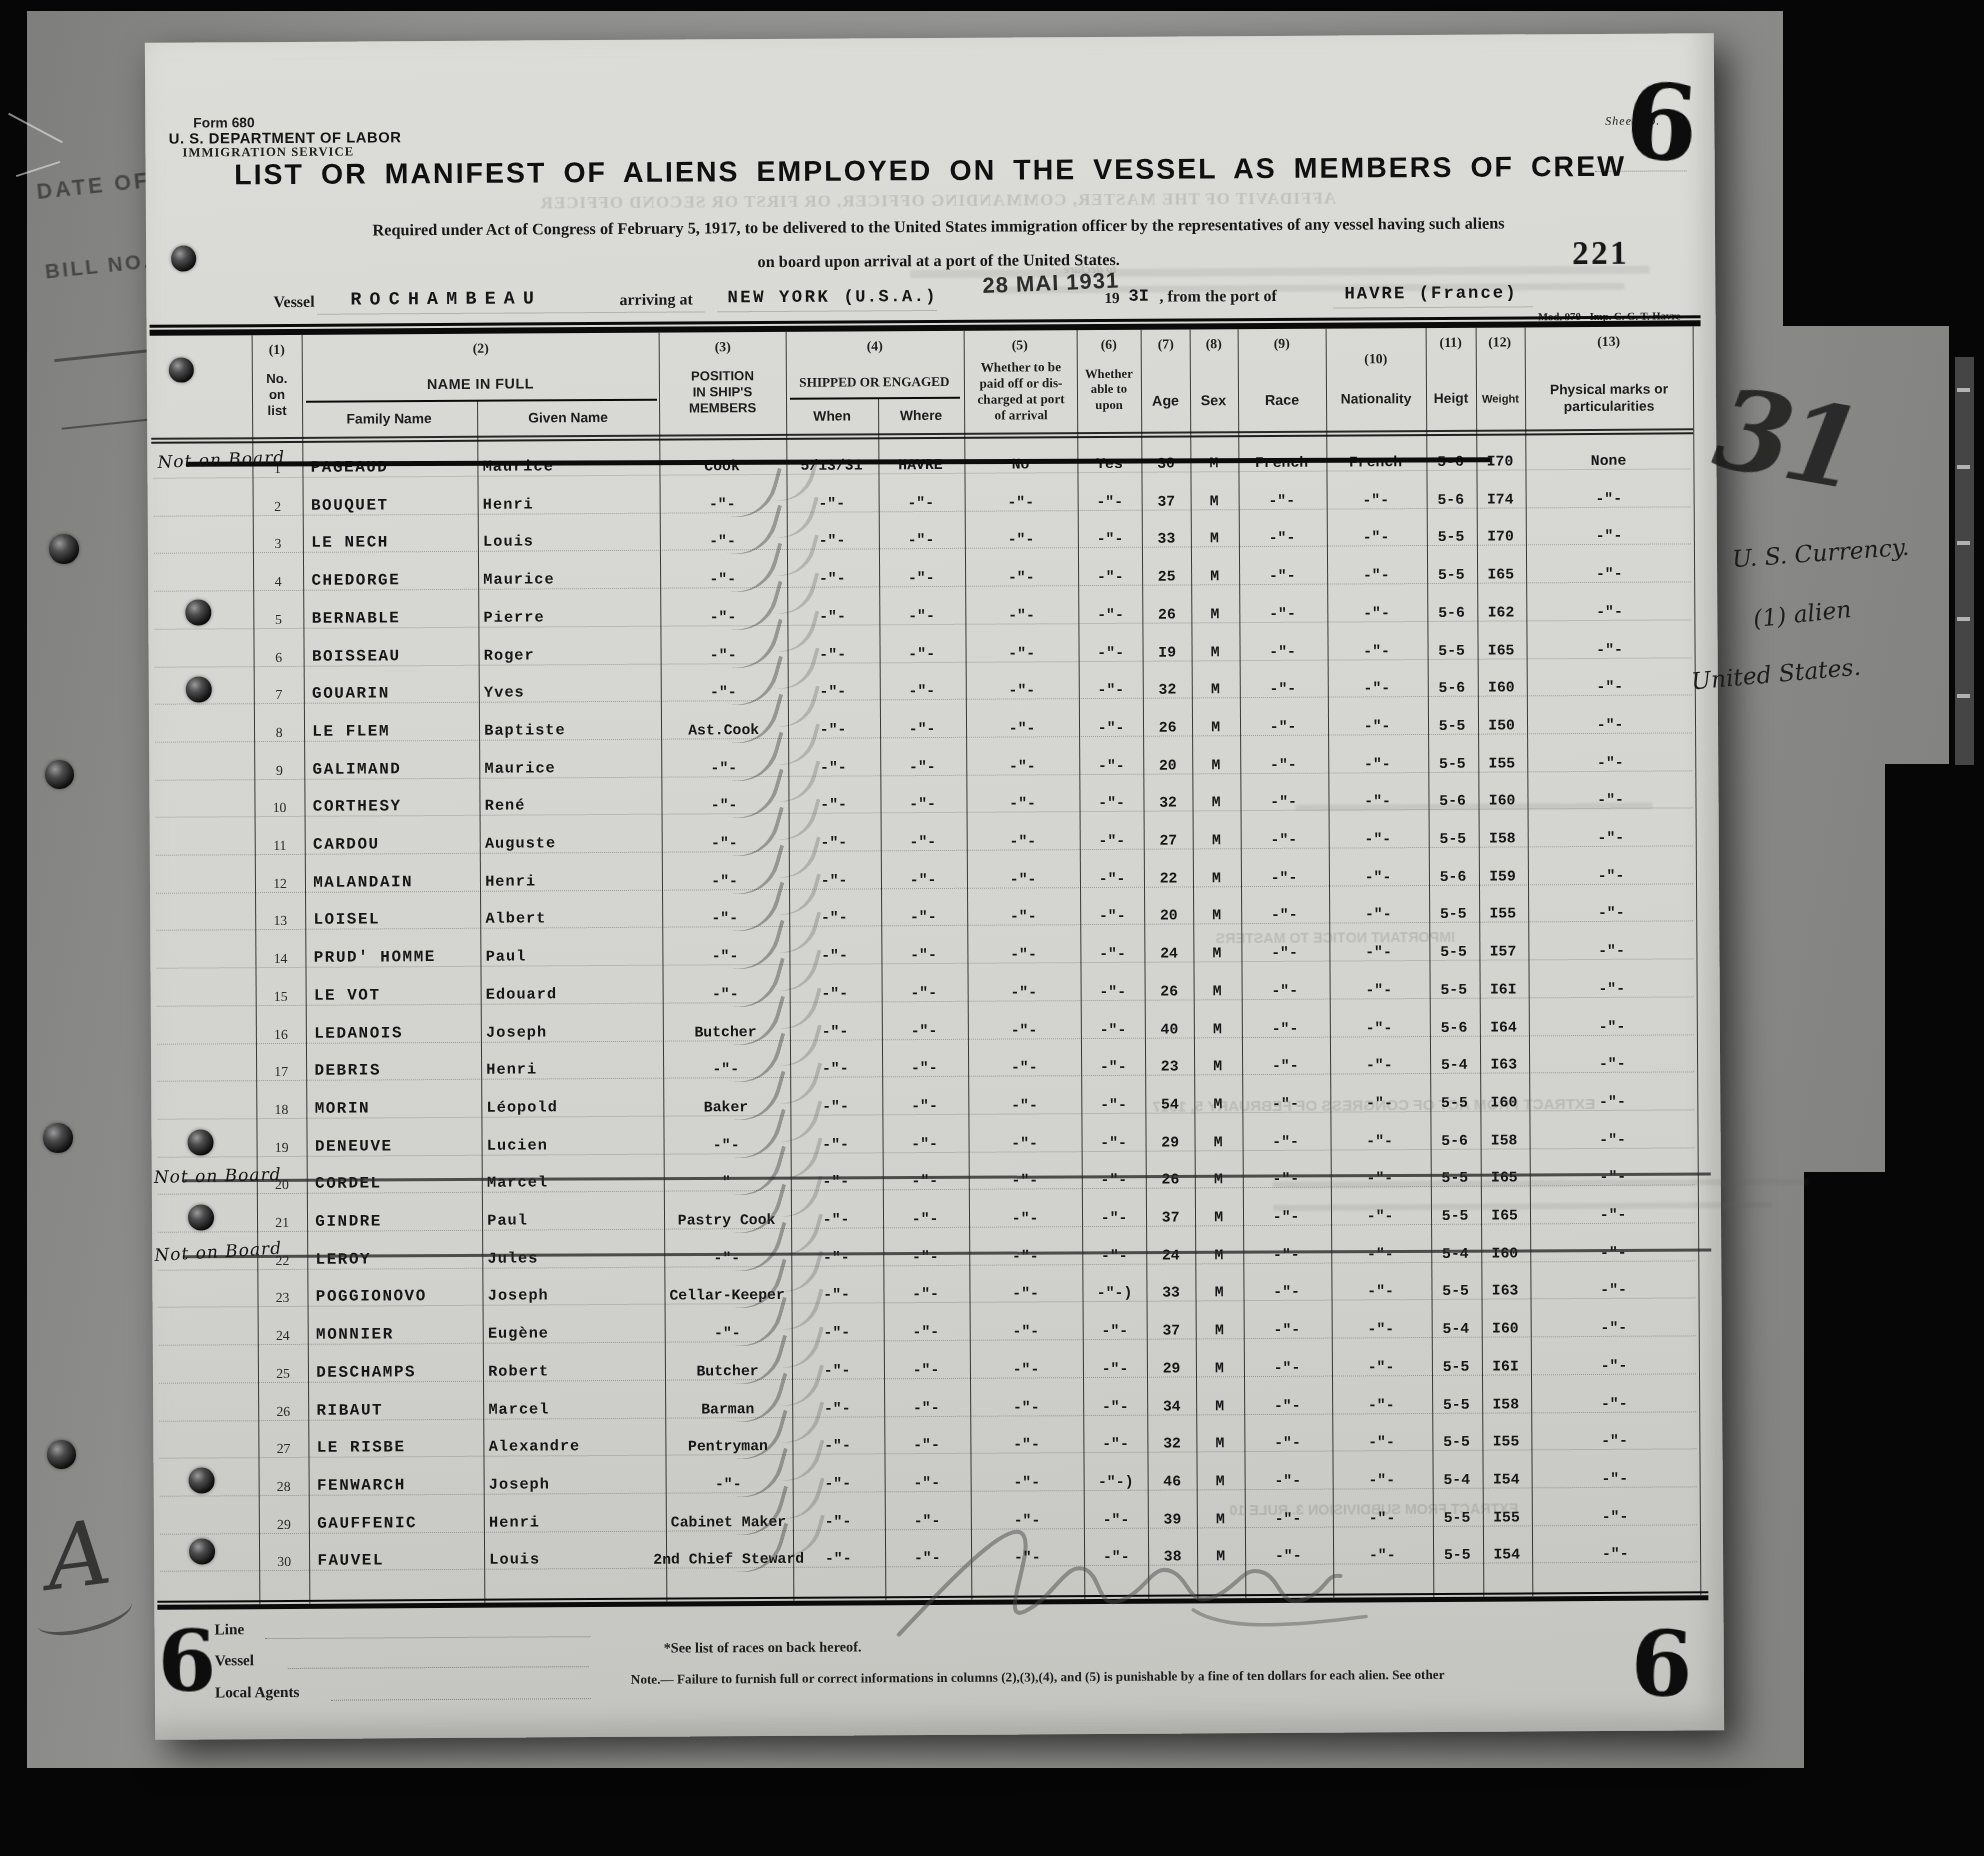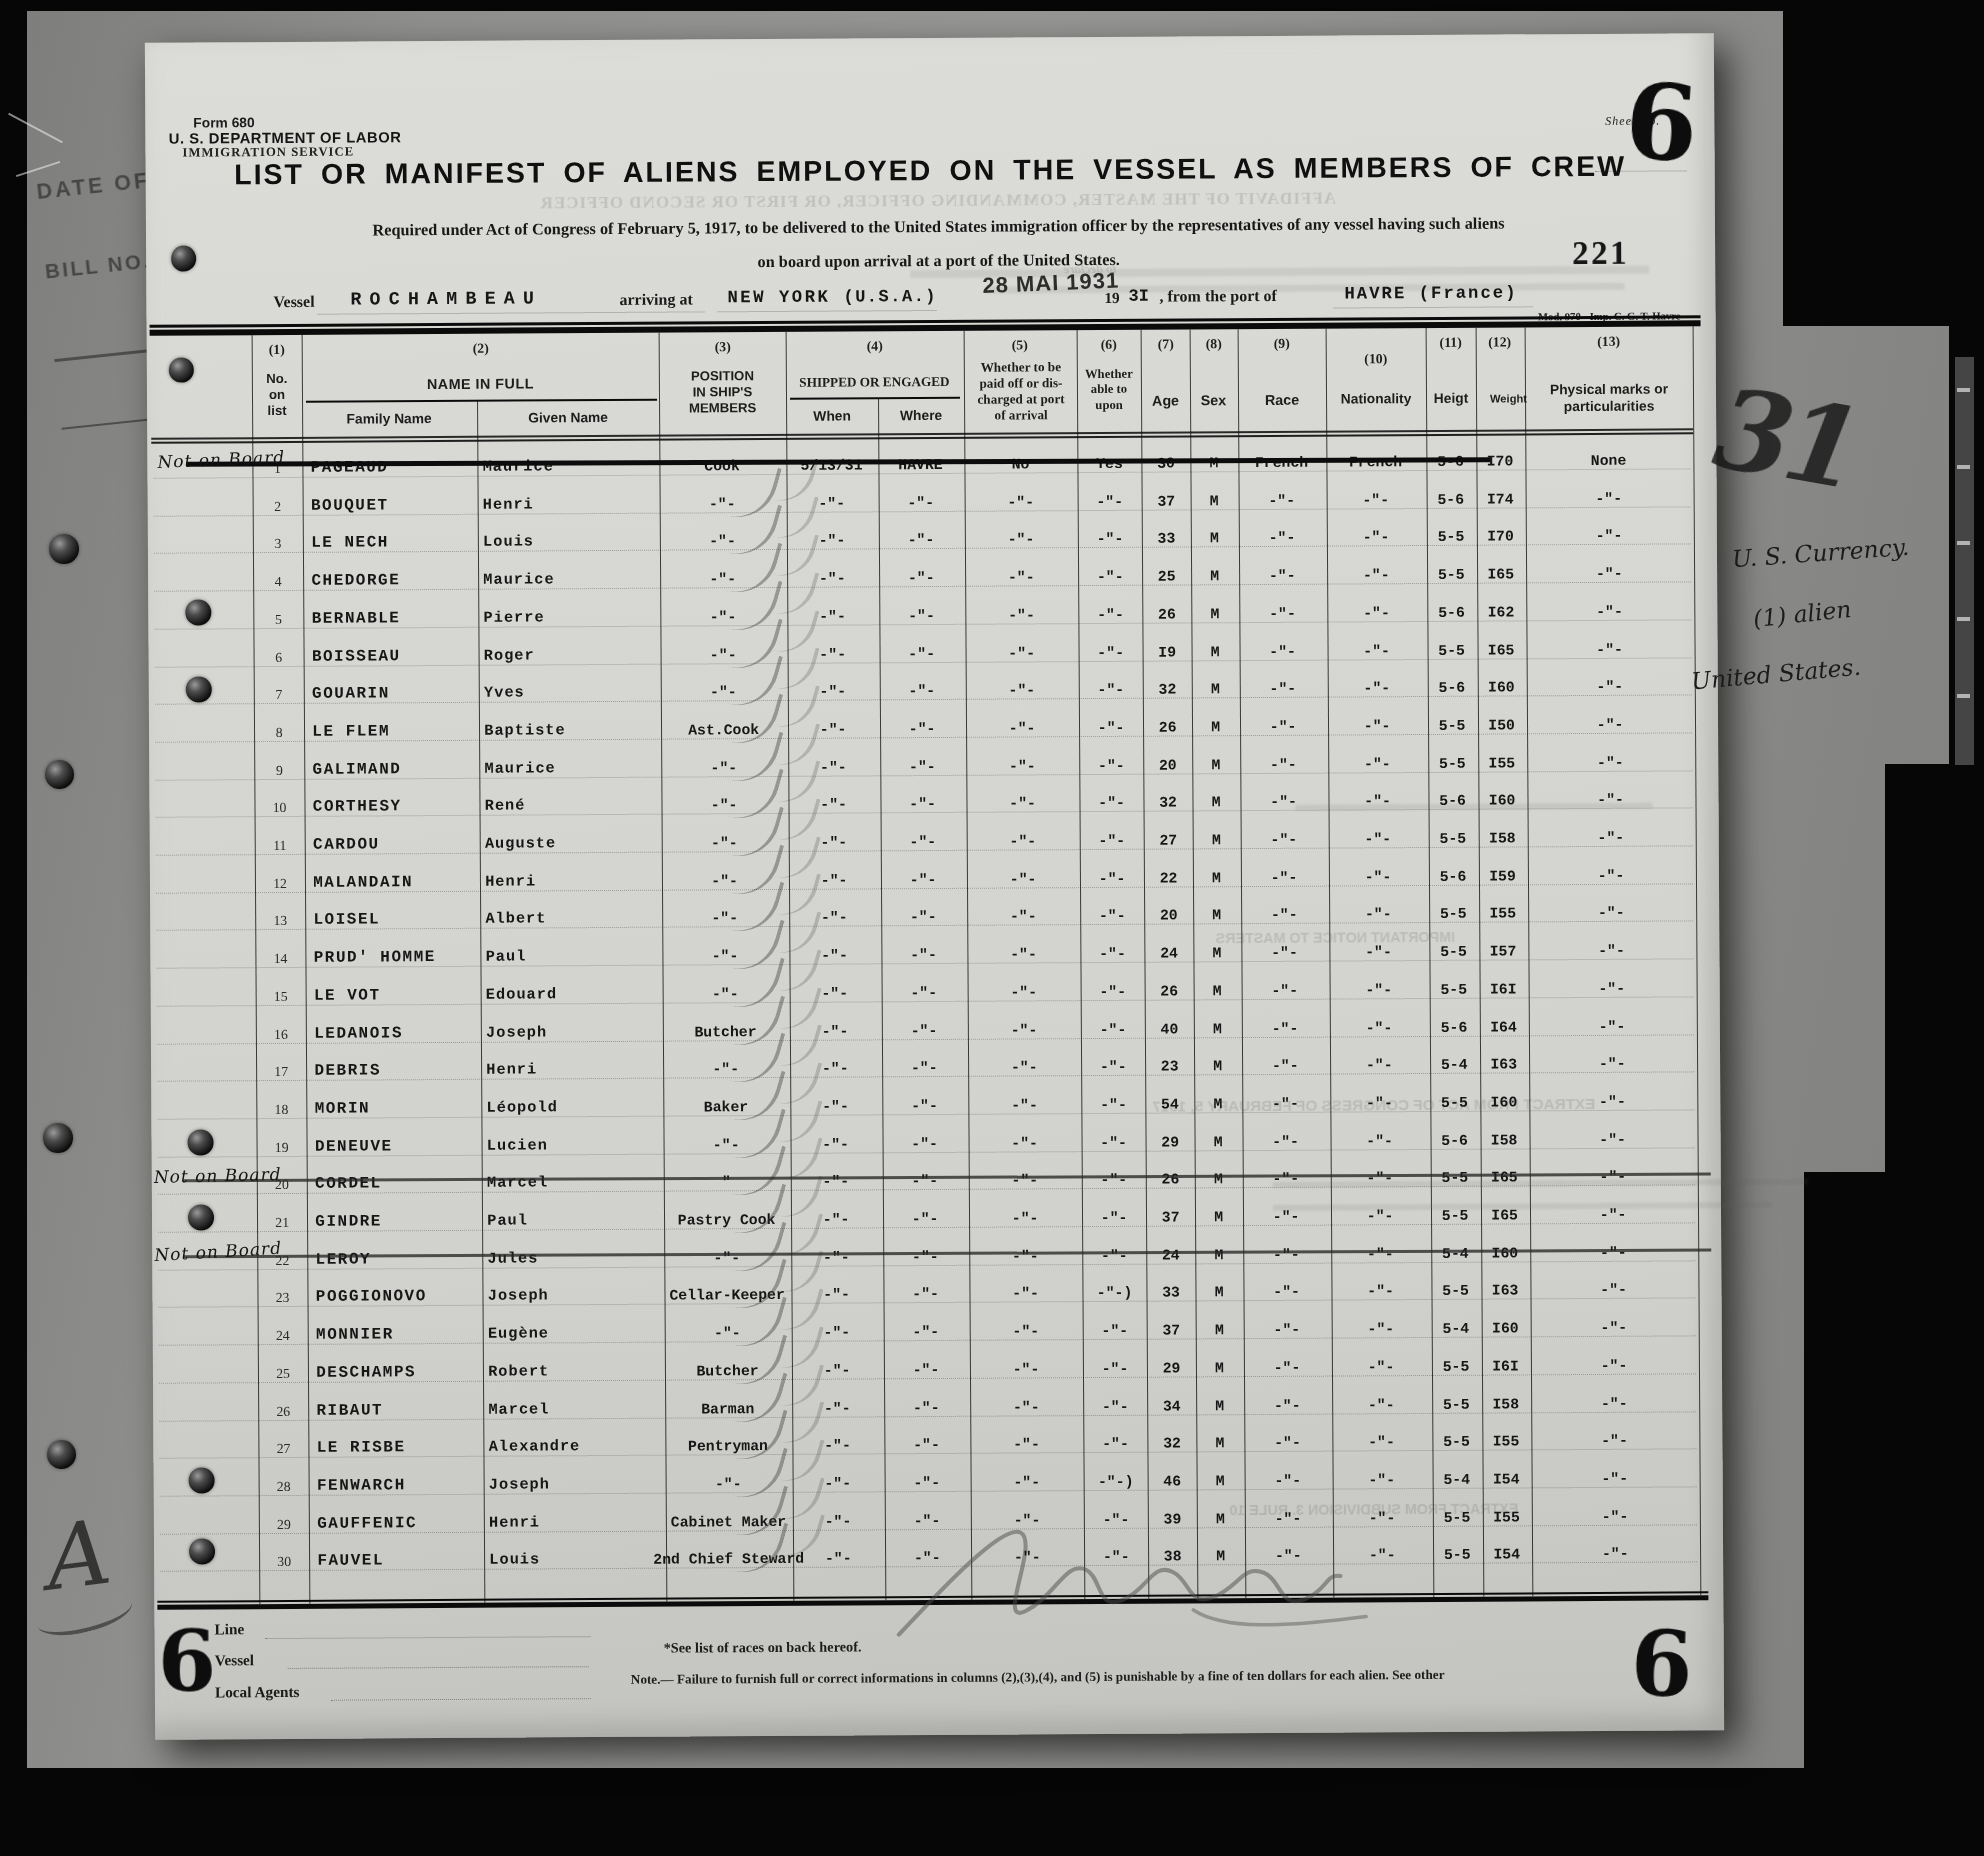--- a/index.html
+++ b/index.html
@@ -162,21 +162,21 @@
     <div class="hlabel serif" style="left:930px;top:330px;width:64px;font-size:12.7px;font-family:'Liberation Serif','DejaVu Serif',serif;">
       <div>Whether</div>
       <div>able to</div>
       <div>upon</div>
     </div>
     <div class="hlabel" style="left:994px;top:356px;width:49px;font-size:14.3px;">Age</div>
     <div class="hlabel" style="left:1043px;top:356px;width:47px;font-size:14.3px;">Sex</div>
     <div class="hlabel" style="left:1091px;top:356px;width:88px;font-size:14.3px;">Race</div>
     <div class="hlabel" style="left:1179px;top:356px;width:100px;font-size:13.8px;">Nationality</div>
     <div class="hlabel" style="left:1279px;top:356px;width:50px;font-size:13.8px;">Heigt</div>
-    <div class="hlabel" style="left:1329px;top:358px;width:49px;font-size:11.2px;margin-left:8px;">Weight</div>
+    <div class="hlabel" style="left:1329px;top:358px;width:49px;font-size:11.2px;">Weight</div>
     <div class="hlabel" style="left:1378px;top:348px;width:168px;font-size:13.8px;">
       <div>Physical marks or</div>
       <div>particularities</div>
     </div>
 
     <div class="hbar" style="left:4.1px;top:395px;width:1542px;height:1.5px;opacity:.85;"></div>
     <div class="hbar" style="left:4.1px;top:399px;width:1542px;height:2px;opacity:.9;"></div>
 
     <div id="colnums">
         <div class="colnum" style="left: 130px; top: 300px;">(1)</div>

